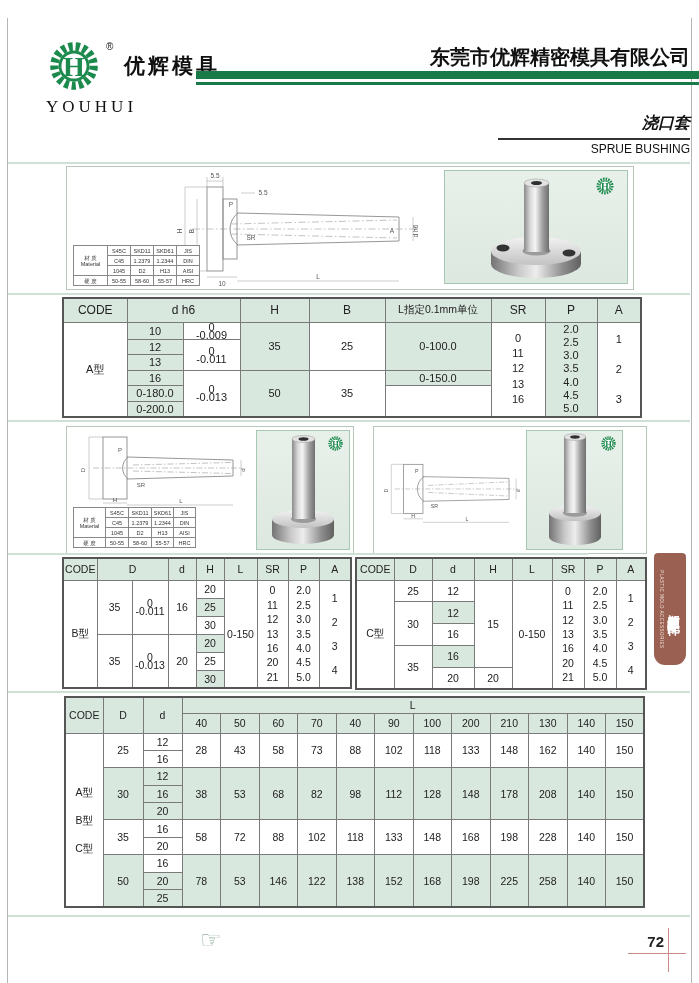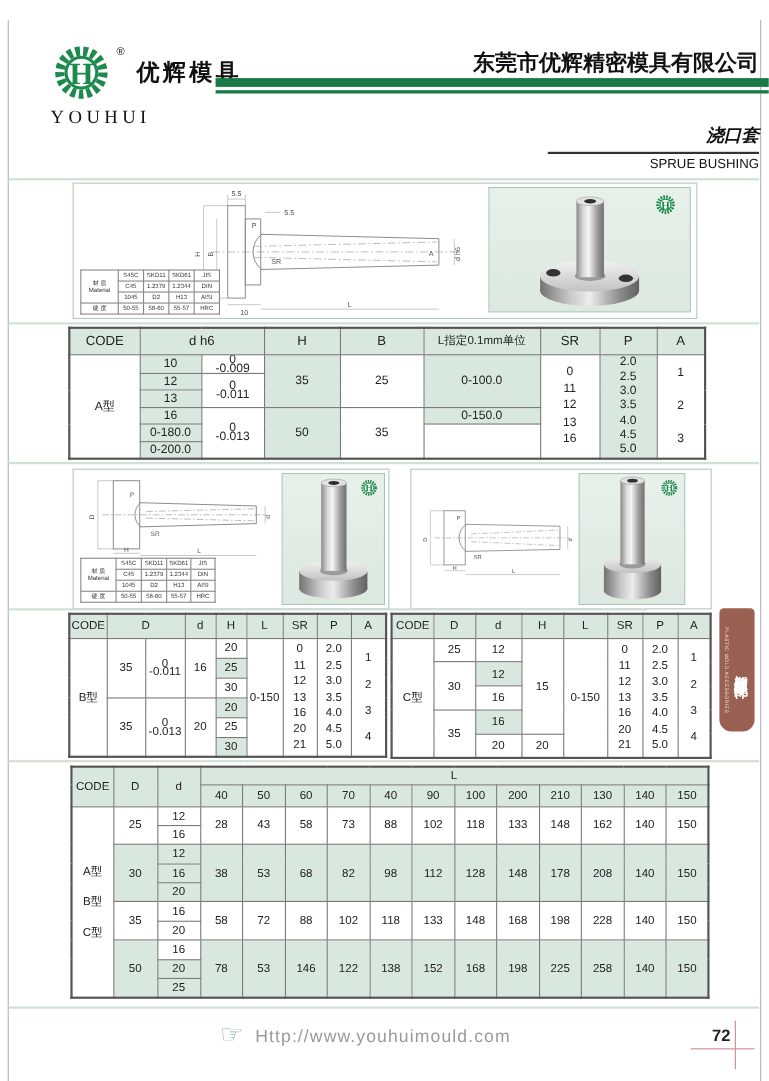--- a/index.html
+++ b/index.html
@@ -681,18 +681,17 @@
     </table>
 
   <div class="sep" style="top:915px"></div>
 
   <div class="side-tab">
     <span class="tab-en">PLASTIC MOLD ACCESSORIES</span>
     <span class="tab-cn">塑胶模零配件</span>
   </div>
 
   <div class="abs hand" style="left:200px;top:926px">☞</div>
-  <div class="abs url" style="left:232px;top:934px">Http://www.youhuimould.com</div>
   <div class="abs pageno rt" style="left:636px;top:933px;width:28px">72</div>
   <div class="redline" style="left:628px;top:953px;width:58px;height:1px"></div>
   <div class="redline" style="left:668px;top:928px;width:1px;height:44px"></div>
 
 </div>
 
 </body></html>

